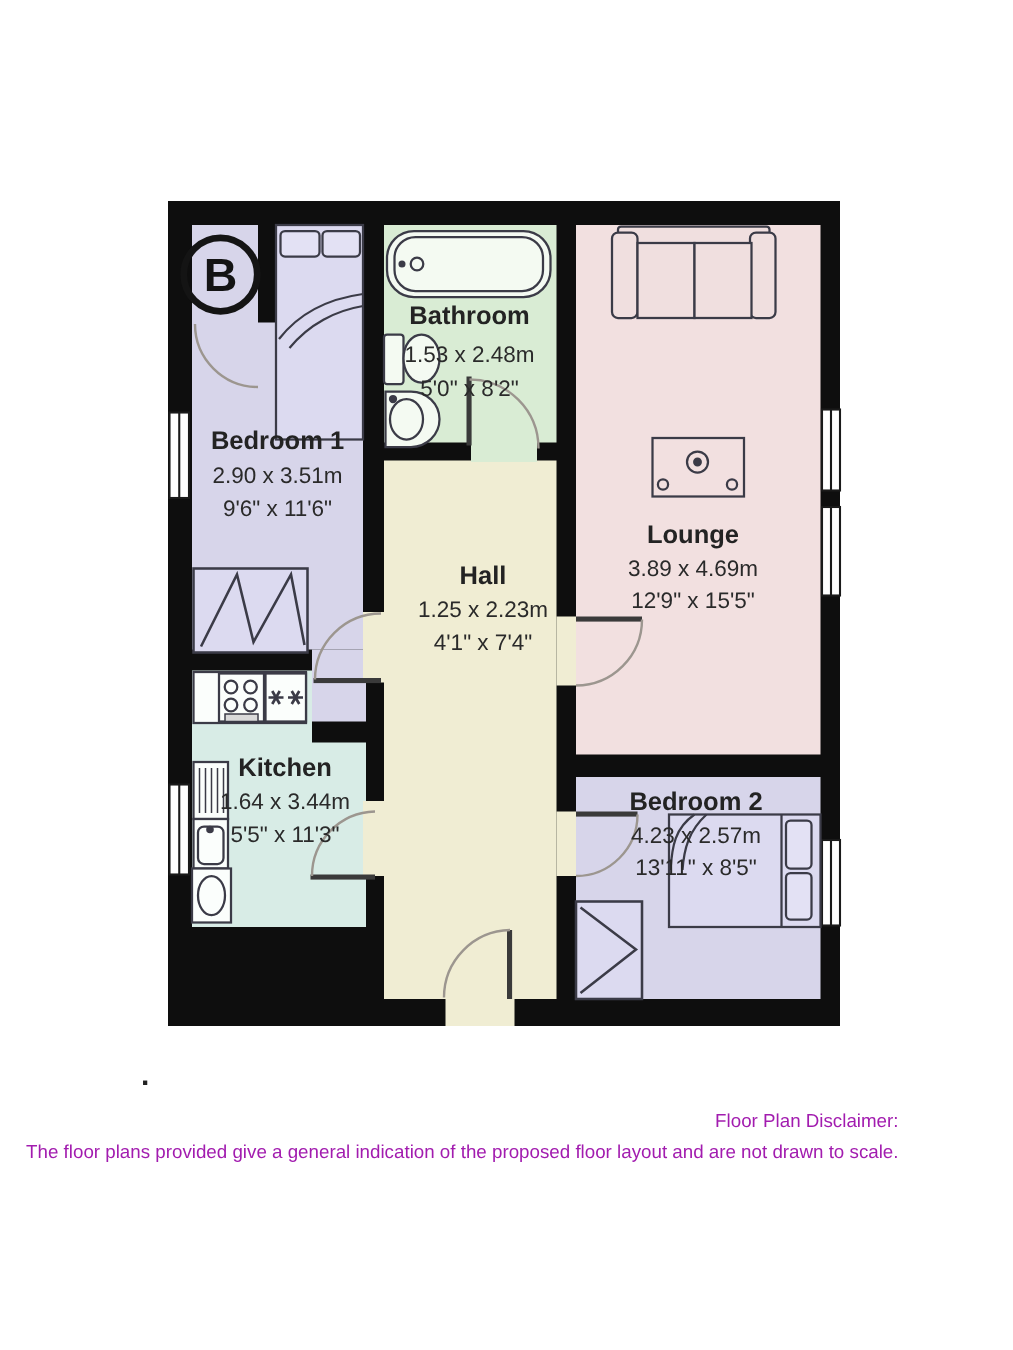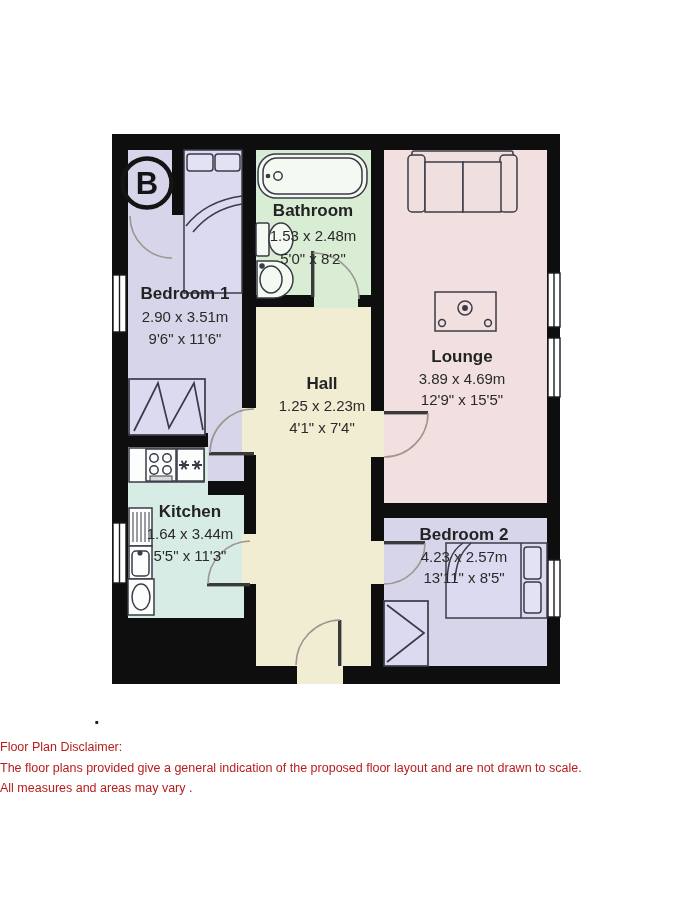--- a/index.html
+++ b/index.html
@@ -3,22 +3,22 @@
 <meta charset="utf-8">
 <style>
   html,body{margin:0;padding:0;background:#ffffff;}
   .page{position:relative;width:675px;height:900px;background:#ffffff;overflow:hidden;
         font-family:"Liberation Sans","DejaVu Sans",sans-serif;}
   .plan-svg{position:absolute;left:0;top:0;}
   .rn{font-family:"Liberation Sans",sans-serif;font-weight:bold;font-size:17px;fill:#232323;}
   .rd{font-family:"Liberation Sans",sans-serif;font-size:15px;fill:#2a2a2a;}
   .blogo{font-family:"Liberation Sans",sans-serif;font-weight:bold;font-size:31px;fill:#141414;}
   .stray{position:absolute;left:94px;top:706px;font-size:20px;font-weight:bold;color:#222;}
-  .disclaimer{position:absolute;left:0;top:737px;width:599px;text-align:left;
-              color:#b91c1c;font-size:12.5px;line-height:20.5px;}
+  .disclaimer{position:absolute;left:0;top:737px;width:599px;text-align:right;
+              color:#a21caf;font-size:12.5px;line-height:20.5px;}
   .disclaimer div{margin:0;}
 </style>
 </head>
 <body>
 
 <div class="page">
 
 <svg class="plan-svg" width="675" height="730" viewBox="0 0 675 730">
 
   <rect x="112" y="134" width="448" height="550" fill="#0e0e0e"></rect>
@@ -208,16 +208,15 @@
     <text class="rd" x="464" y="562">4.23 x 2.57m</text>
     <text class="rd" x="464" y="583">13'11" x 8'5"</text>
   </g>
 </svg>
 
 <div class="stray">.</div>
 
 <div class="disclaimer">
   <div>Floor Plan Disclaimer:</div>
   <div>The floor plans provided give a general indication of the proposed floor layout and are not drawn to scale.</div>
-  <div>All measures and areas may vary .</div>
 </div>
 
 </div>
 
 </body></html>

